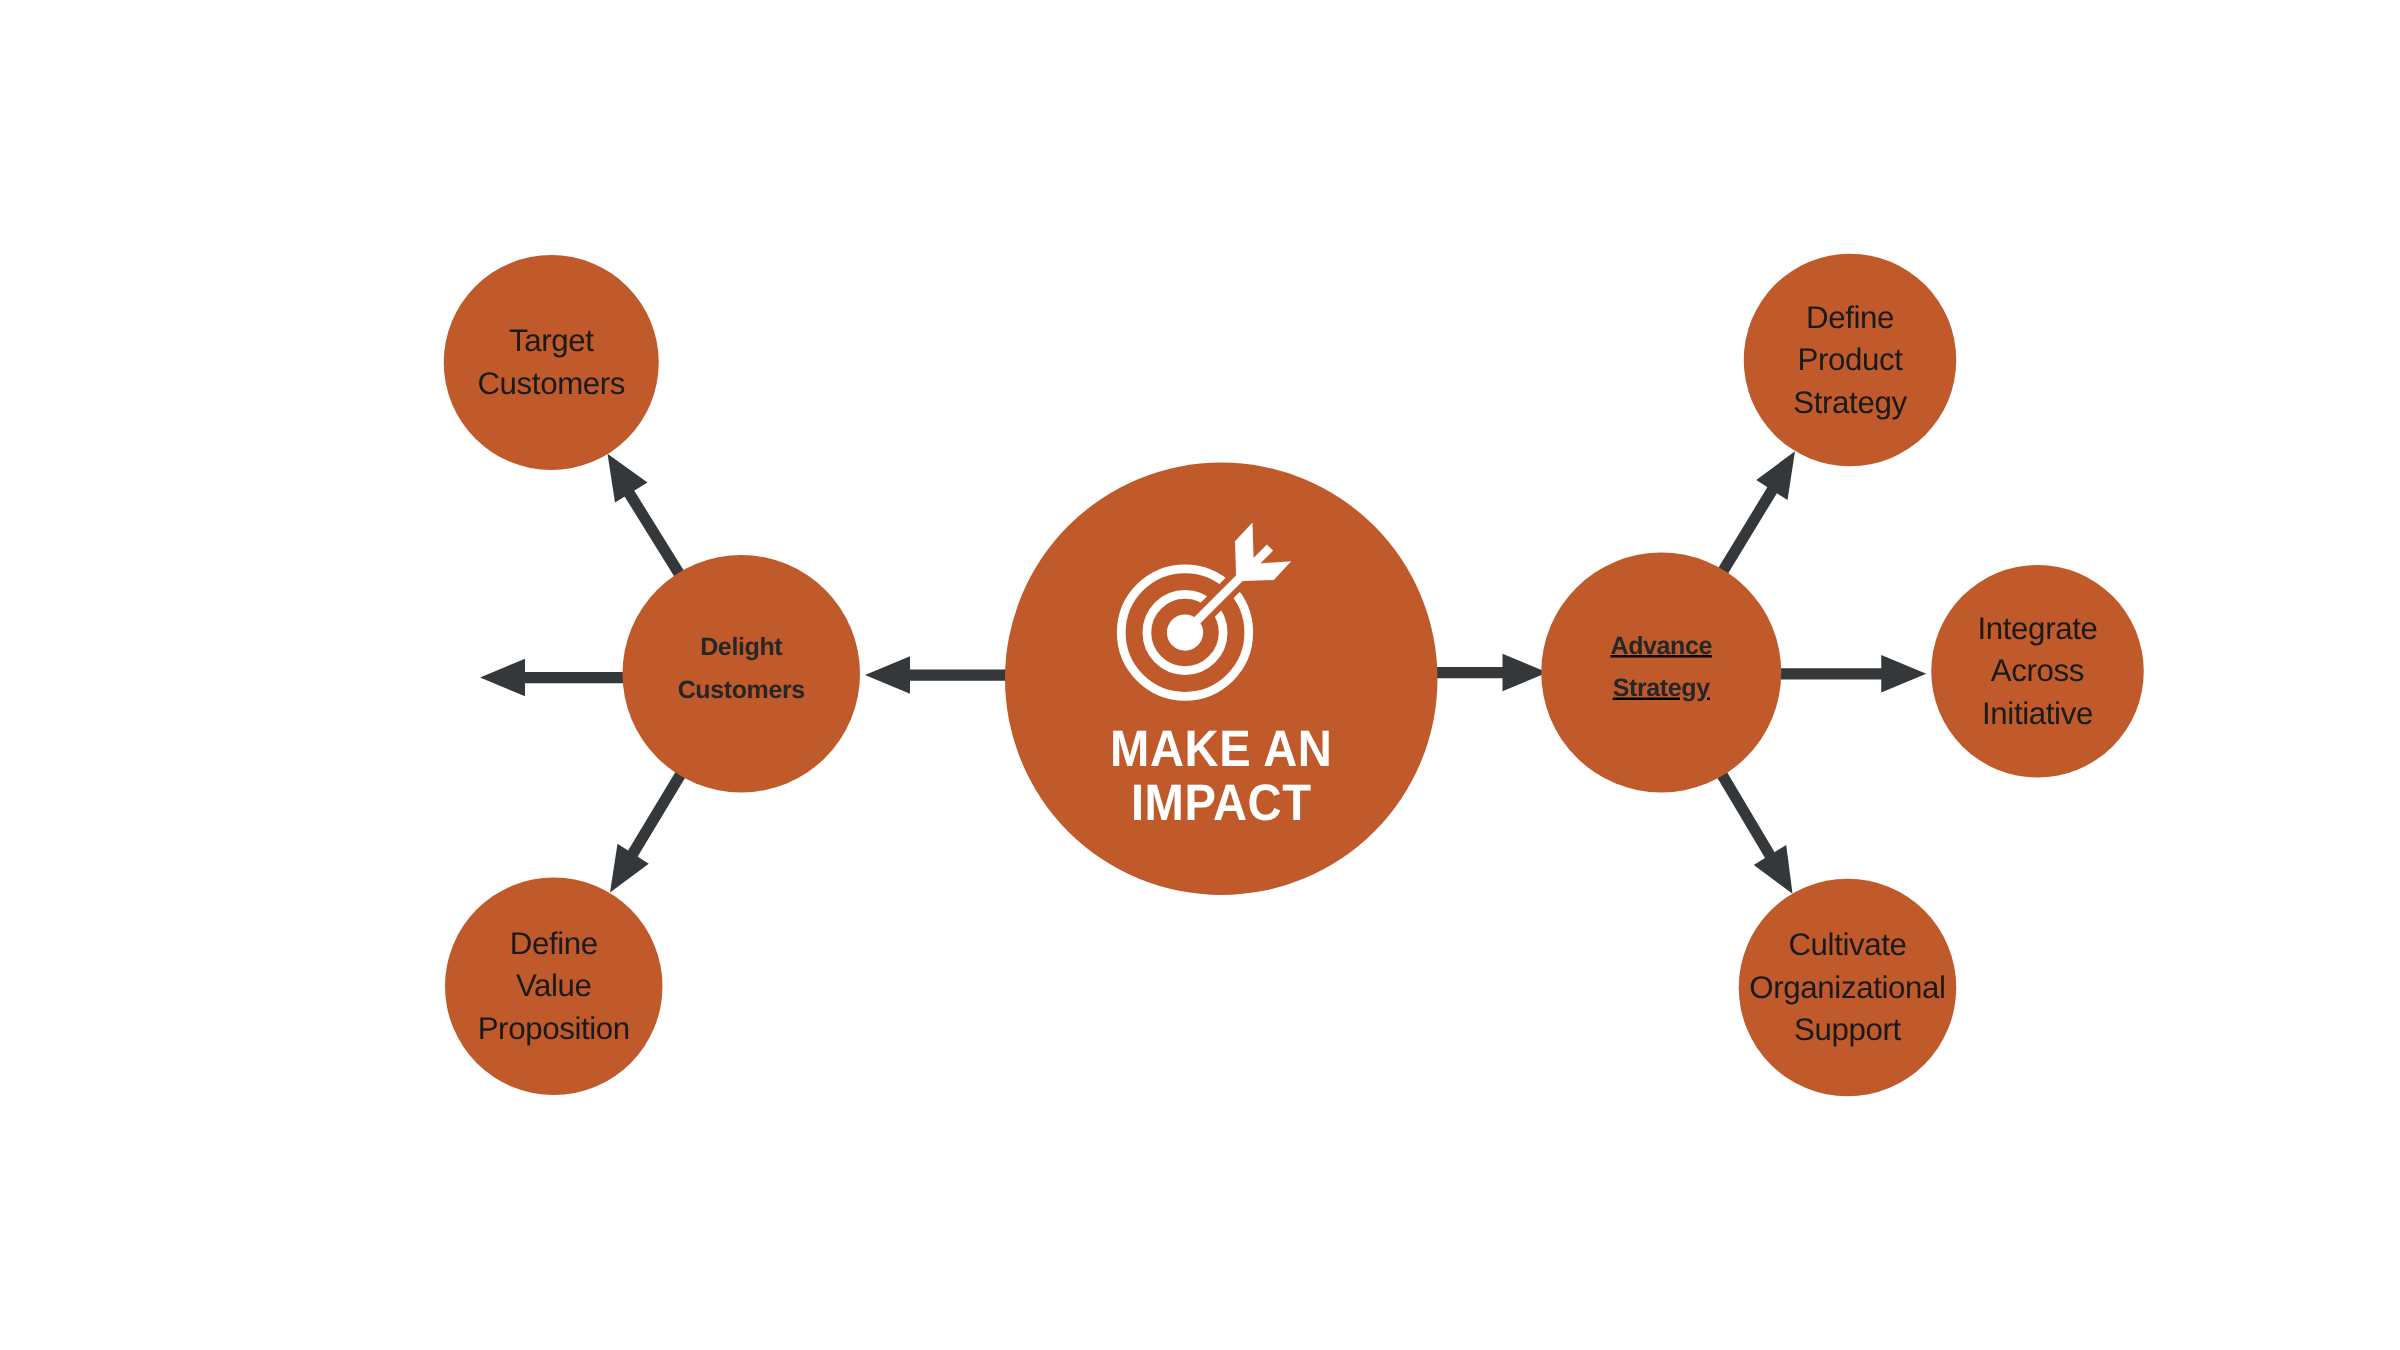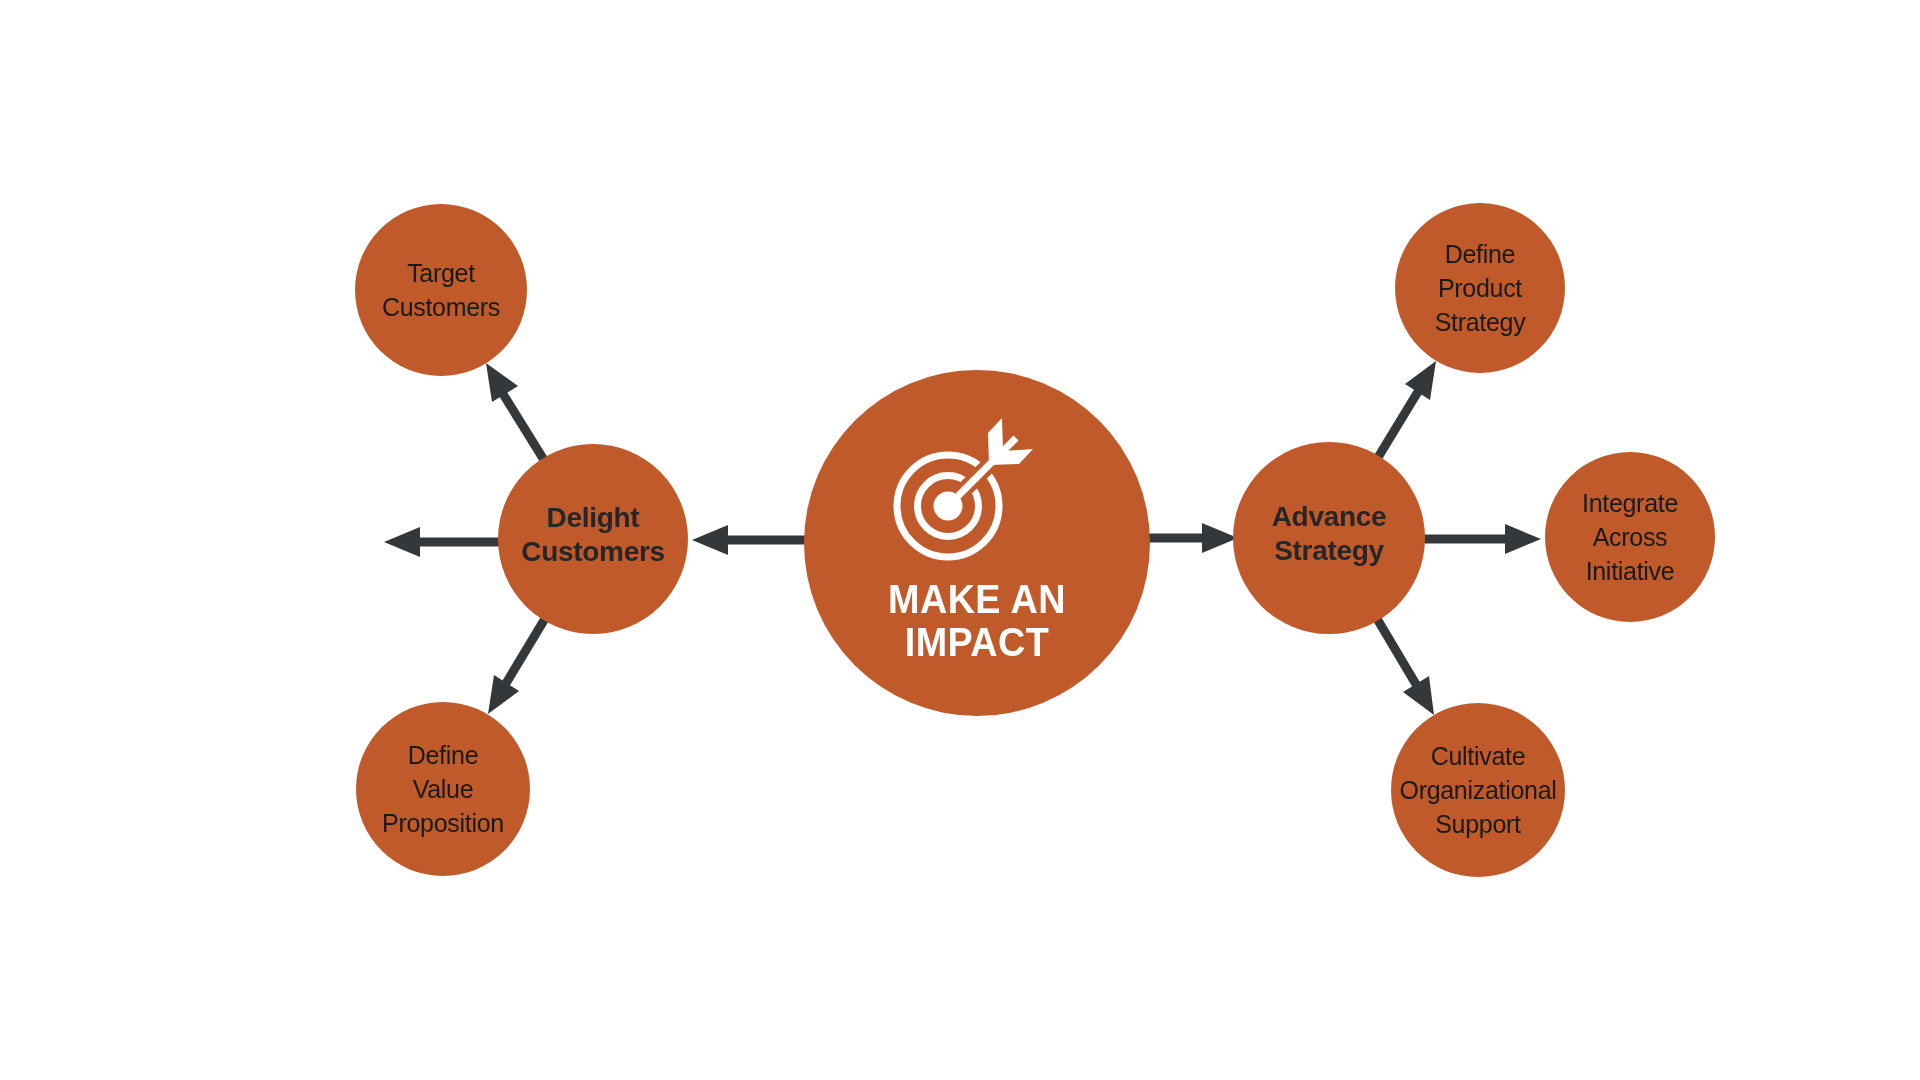--- a/index.html
+++ b/index.html
@@ -31,21 +31,21 @@
     display: flex;
     align-items: center;
     justify-content: center;
     text-align: center;
   }
   .node-label {
     white-space: pre-line;
     text-align: center;
   }
   .hub .node-label {
-    font-size: 28px;
+    font-size: 20px;
     font-weight: 700;
     line-height: 34px;
     color: #242627;
     letter-spacing: -0.3px;
     transform: translateY(-4px);
   }
   .satellite .node-label {
     font-size: 25px;
     font-weight: 400;
     line-height: 34px;
@@ -129,21 +129,21 @@
     </svg>
     <div class="center-label">MAKE AN
 IMPACT</div>
   </div>
 
   <div class="node hub" style="left:498px; top:444px; width:190px; height:190px;">
     <div class="node-label">Delight
 Customers</div>
   </div>
 
-  <div class="node hub" style="left:1233px; top:442px; width:192px; height:192px;">
+  <div class="node hub" style="left:1233px; top:442px; width:192px; height:192px;text-decoration:underline;">
     <div class="node-label">Advance
 Strategy</div>
   </div>
 
   <div class="node satellite" style="left:355px; top:204px; width:172px; height:172px;align-items:center;">
     <div class="node-label">Target
 Customers</div>
   </div>
 
 

